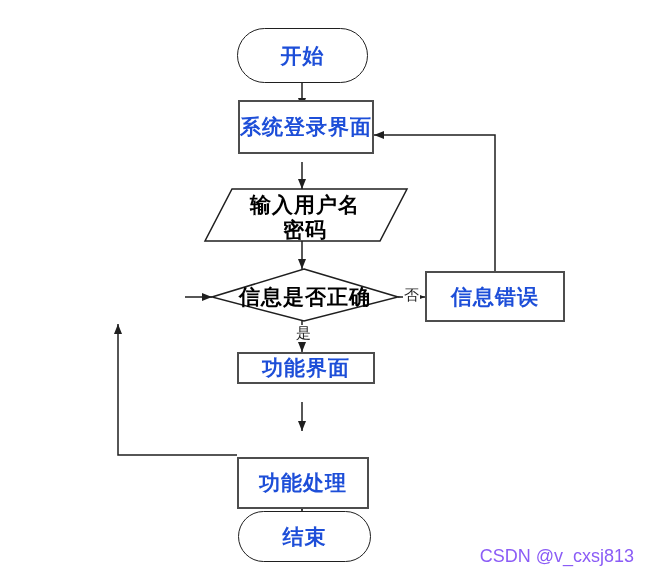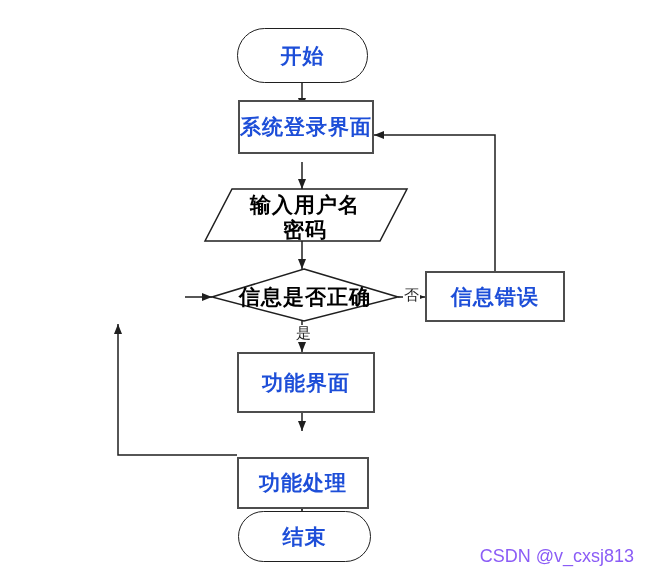--- a/index.html
+++ b/index.html
@@ -103,21 +103,21 @@
 
   <div class="overlay-label" style="left:212px; top:281px; width:186px; height:30px;">
     <span>信息是否正确</span>
   </div>
 
 
   <div class="node rect" style="left:425px; top:271px; width:140px; height:51px;">
     <span>信息错误</span>
   </div>
 
-  <div class="node rect" style="left:237px; top:352px; width:138px; height:61px;">
+  <div class="node rect" style="left:237px; top:352px; width:138px; height:32px;">
     <span>功能界面</span>
   </div>
 
   <div class="node rect" style="left:237px; top:457px; width:132px; height:52px;align-items:center;">
     <span>功能处理</span>
   </div>
 
   <div class="node stadium" style="left:238px; top:511px; width:133px; height:51px;">
     <span>结束</span>
   </div>

